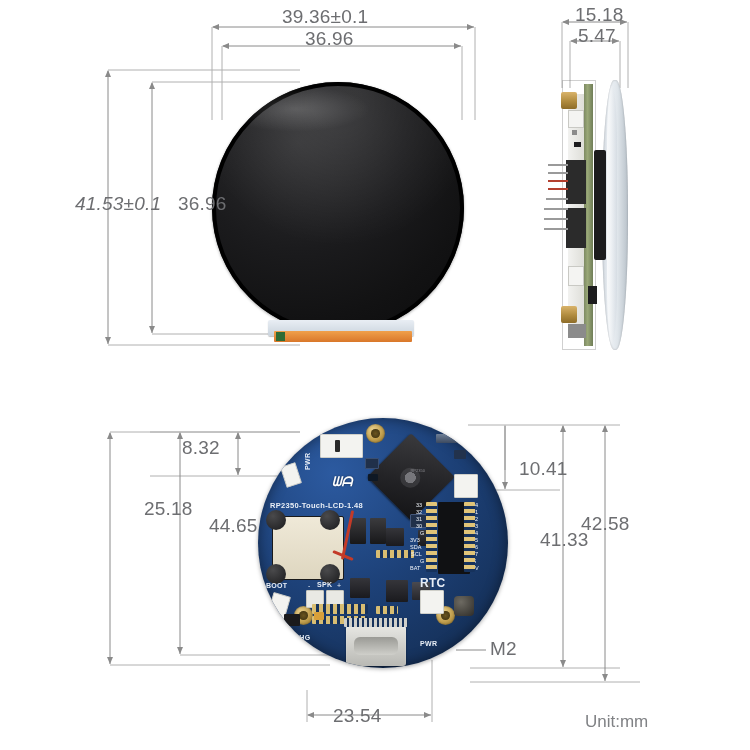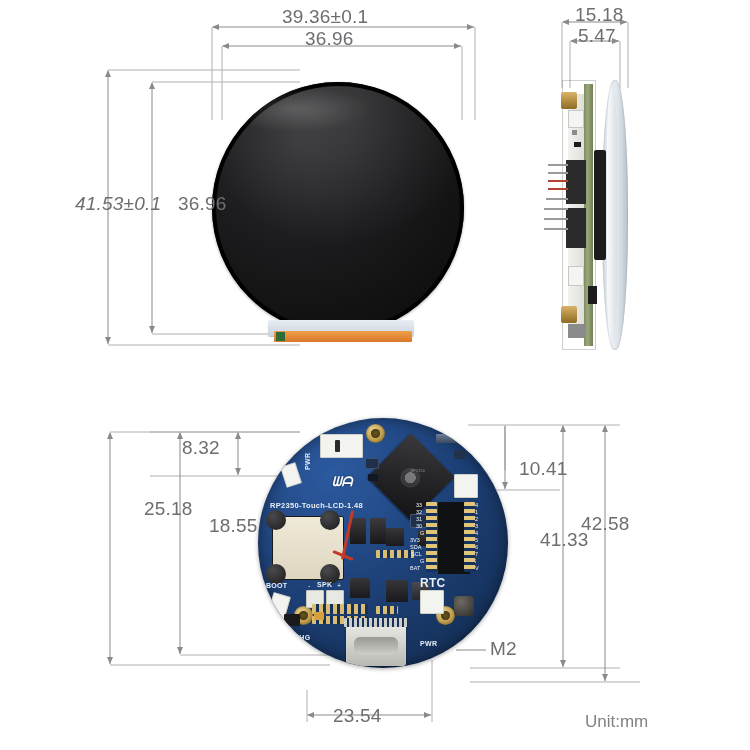--- a/index.html
+++ b/index.html
@@ -337,21 +337,21 @@
 
       <div class="silk b" style="left:36px;top:216px;">CHG</div>
       <div class="silk b" style="left:162px;top:222px;">PWR</div>
       <div class="part" style="left:26px;top:196px;width:16px;height:12px;background:#1a1a1c;"></div>
       <div class="part" style="left:56px;top:194px;width:10px;height:8px;background:#d8a03a;"></div>
     </div>
   </div>
 
   <div class="dimtext" style="left:182px;top:437px;">8.32</div>
   <div class="dimtext" style="left:144px;top:498px;">25.18</div>
-  <div class="dimtext" style="left:209px;top:515px;">18.55</div>
+  <div class="dimtext" style="left:209px;top:515px;">44.65</div>
   <div class="dimtext" style="left:519px;top:431px;margin-top:27px;">10.41</div>
   <div class="dimtext" style="left:540px;top:529px;">41.33</div>
   <div class="dimtext" style="left:581px;top:513px;">42.58</div>
   <div class="dimtext" style="left:333px;top:705px;">23.54</div>
 
   <div class="dimtext" style="left:490px;top:638px;">M2</div>
 
   <div class="unit" style="left:585px;top:712px;">Unit:mm</div>
 
 </div>

